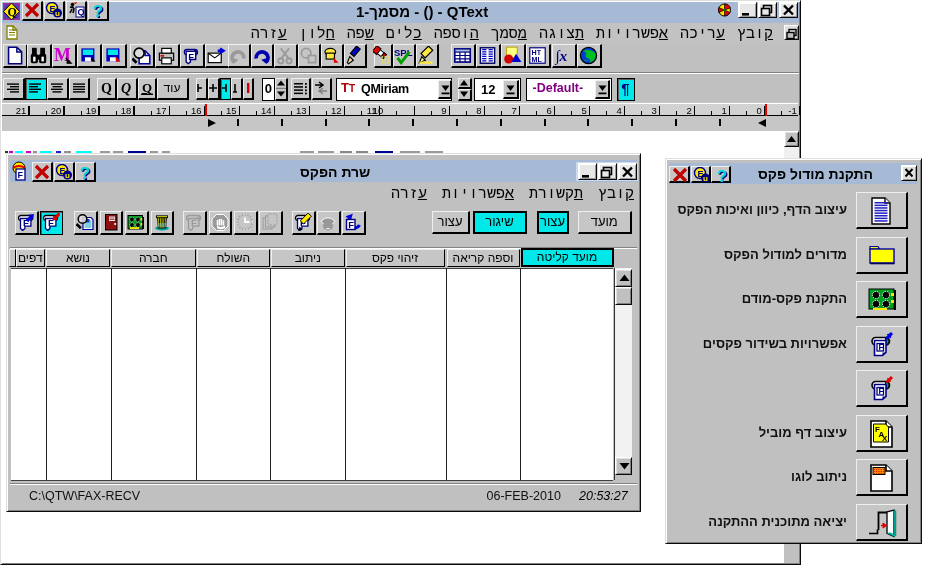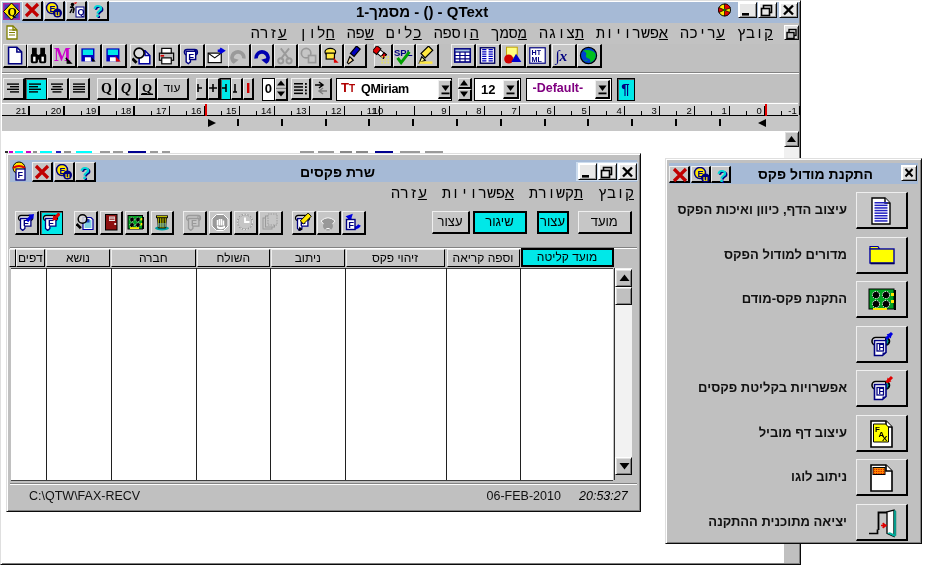--- a/index.html
+++ b/index.html
@@ -670,21 +670,21 @@
         </svg>
       </span>
     </div>
 <div class="qb" style="left:75px;top:161.5px;width:21px;height:20.5px;">
       <span style="left:0px;top:1px;">
         <svg style="" width="18" height="16" viewBox="0 0 18 16">
           <text x="9" y="14.5" font-size="17" font-weight="bold" fill="#00d8d8" text-anchor="middle" style="text-shadow:1.2px 1.2px 0 #000080">?</text>
         </svg>
       </span>
     </div>
-<div class="ttext" style="left:300px;top:164px;">שרת פקסים</div>
+<div class="ttext" style="left:300px;top:164px;">שרת הפקס</div>
 <div class="abs" style="left:575.5px;top:161.5px;width:62px;height:19.5px;background:#ccdcee;"></div>
 <div class="wb" style="left:577.5px;top:163px;width:19px;height:17px;">
       <span class="abs" style="left:0;top:1px;"><svg style="" width="17" height="14" viewBox="0 0 17 14">
           <rect x="3" y="10" width="7" height="2.6" fill="#000"></rect>
         </svg></span>
     </div>
 <div class="wb" style="left:598px;top:163px;width:19px;height:17px;">
       <span class="abs" style="left:0;top:1px;"><svg style="" width="17" height="14" viewBox="0 0 17 14">
           <rect x="4.5" y="2.5" width="8" height="7" fill="none" stroke="#000" stroke-width="1.6"></rect>
           <rect x="2.5" y="5.5" width="8" height="7" fill="#e7e7e7" stroke="#000" stroke-width="1.6"></rect>
@@ -973,37 +973,37 @@
           <path d="M6.5 9.5 h11.5 v12 l-3.5 3 h-8 z" fill="#fff" stroke="#000080" stroke-width="1.6"></path>
           <path d="M18 21.5 l-3.5 3 v-3 z" fill="#000080"></path>
           <rect x="9" y="12.5" width="6.5" height="7.5" fill="none" stroke="#000080" stroke-width="1.3"></rect>
           <text x="10.6" y="19.3" font-size="8.5" font-weight="bold" fill="#000080">F</text>
           <defs></defs>
           <line x1="18" y1="8" x2="24" y2="2" stroke="#0000e0" stroke-width="3"></line>
           <path d="M24 2 l-1.2000000000000006 5.4 l-4.199999999999999 -4.199999999999999 z" fill="#0000e0"></path>
         </svg>
       </span>
     </div>
+<div class="lbl" style="right:105px;top:335.5px;">אפשרויות בשידור פקסים</div>
 <div class="qb" style="left:856px;top:370px;width:52px;height:37px;">
       <span style="left:11px;top:4px;">
         <svg style="" width="26" height="28" viewBox="0 0 26 28">
           <rect x="4" y="6.5" width="17.5" height="7.5" rx="3.7" fill="#fff" stroke="#000" stroke-width="1.6"></rect>
           <path d="M17.5 6.7 a3.5 3.5 0 0 1 0 7.1 z" fill="#009090" stroke="#000" stroke-width="1"></path>
           <circle cx="17.3" cy="10.2" r="1" fill="#e00000"></circle>
           <path d="M6.5 9.5 h11.5 v12 l-3.5 3 h-8 z" fill="#fff" stroke="#000080" stroke-width="1.6"></path>
           <path d="M18 21.5 l-3.5 3 v-3 z" fill="#000080"></path>
           <rect x="9" y="12.5" width="6.5" height="7.5" fill="none" stroke="#000080" stroke-width="1.3"></rect>
           <text x="10.6" y="19.3" font-size="8.5" font-weight="bold" fill="#000080">F</text>
           <defs></defs>
           <line x1="24" y1="2" x2="18.5" y2="7.5" stroke="#e00000" stroke-width="3"></line>
           <path d="M18.5 7.5 l1.1000000000000005 -4.95 l3.8499999999999996 3.8499999999999996 z" fill="#e00000"></path>
         </svg>
       </span>
     </div>
-<div class="lbl" style="right:105px;top:380px;">אפשרויות בקליטת פקסים</div>
 <div class="qb" style="left:856px;top:414.5px;width:52px;height:37px;">
       <span style="left:11px;top:4px;">
         <svg style="" width="26" height="28" viewBox="0 0 26 28">
           <path d="M3 1 h15 l6 6 v20 h-21 z" fill="#fff" stroke="#000" stroke-width="1.6"></path>
           <path d="M18 1 v6 h6" fill="#fff" stroke="#000" stroke-width="1.6"></path>
           <path d="M5.5 4 h12 l3 3 v15 h-15 z" fill="#ffff00" stroke="#000"></path>
           <text x="7" y="12" font-size="8" font-weight="bold" fill="#000">F</text>
           <text x="10.5" y="16.5" font-size="8" font-weight="bold" fill="#000">A</text>
           <text x="14" y="21" font-size="8" font-weight="bold" fill="#000">X</text>
         </svg>

